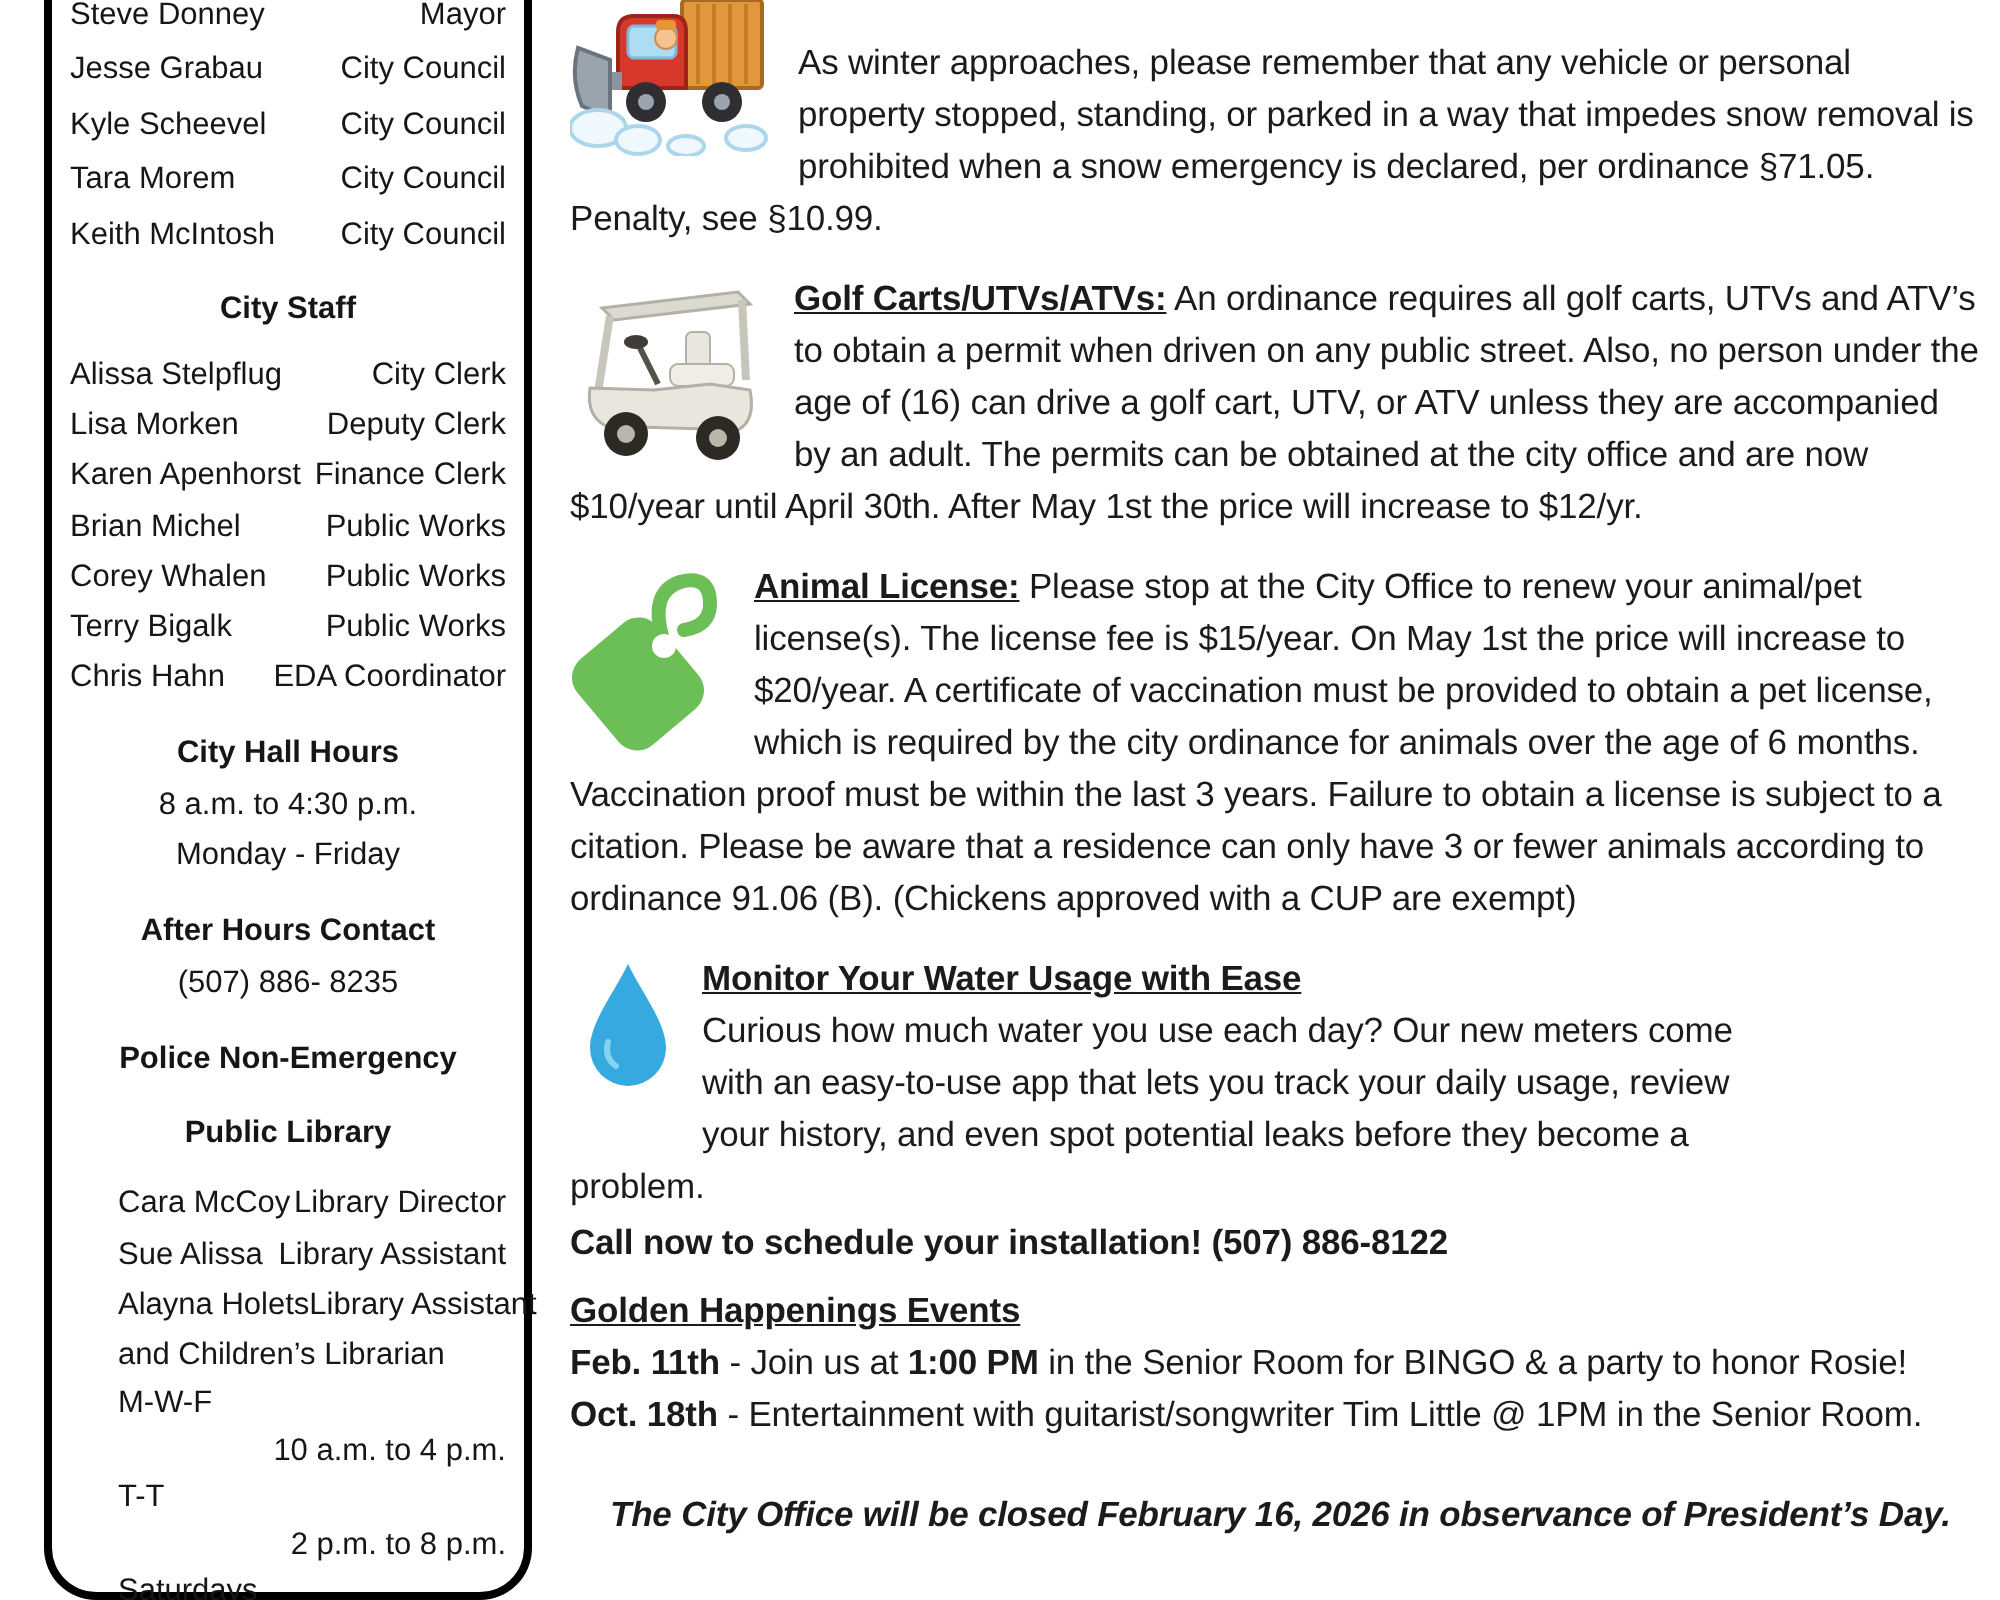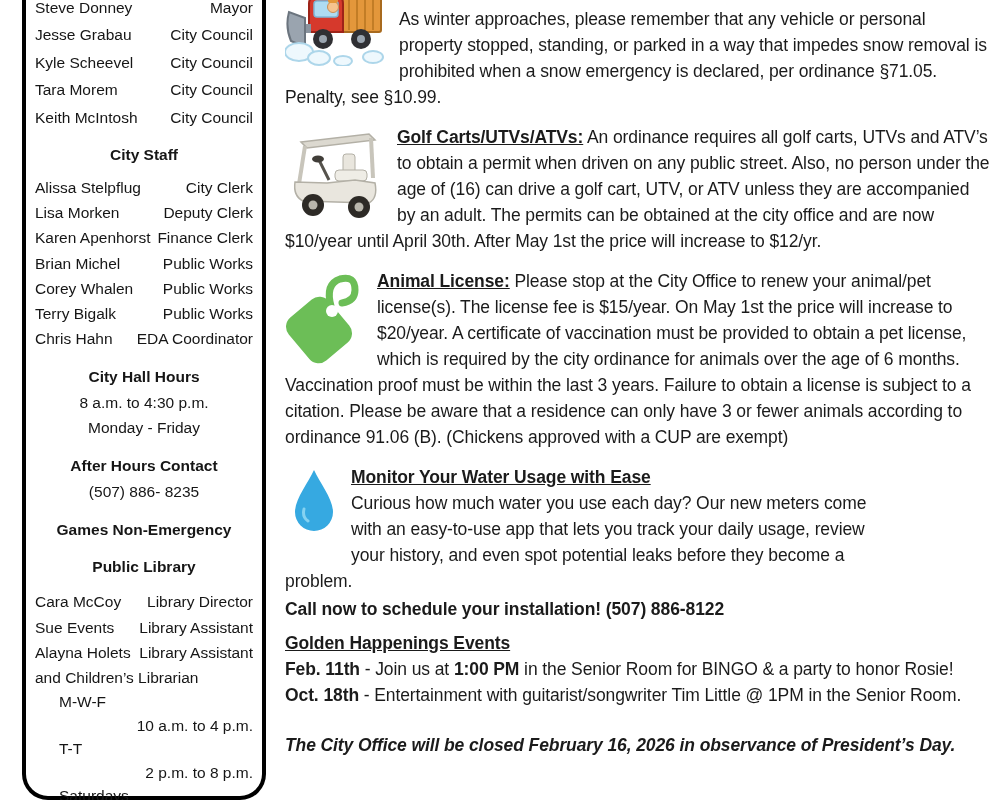--- a/index.html
+++ b/index.html
@@ -27,35 +27,35 @@
     margin:13px 0 9px 0;
   }
   .sb-heading.tight{margin:15px 0 2px 0;}
   .sb-line{text-align:center;line-height:25px;}
   .note-line{line-height:25.2px;}
   .hours .row{display:flex;justify-content:space-between;line-height:23.5px;padding-left:24px;flex-direction:column;}
   .hours .t{text-align:right;}
 
   
   .content{
-    position:absolute;left:285px;top:6px;width:706px;
+    position:absolute;left:285px;top:18px;width:706px;
     font-size:17.5px;line-height:26px;letter-spacing:-0.1px;color:#1b1b1b;
   }
   .section{clear:both;}
   .icon-float{float:left;}
   .icon-float.snow{width:102px;height:80px;margin:-20px 12px 2px 0;}
   .icon-float.golf{width:100px;height:100px;margin:2px 12px 2px 0;}
   .icon-float.tag{width:82px;height:100px;margin:2px 10px 2px 0;}
   .icon-float.drop{width:42px;height:100px;margin:4px 16px 0 8px;}
   .ul-head{font-weight:700;text-decoration:underline;margin:0;font-size:17.5px;}
   p{margin:0;}
   .gap14{margin-top:14px;}
   .cta{font-weight:700;clear:both;margin-top:2px;}
   .events{margin-top:8px;}
-  .closure{margin-top:24px;font-weight:700;font-style:italic;}
+  .closure{margin-top:24px;font-weight:700;font-style:italic;margin-left:20px;}
 </style>
 </head>
 <body>
 
 <div class="page">
 
   <aside class="sidebar">
 
     <div class="roster council">
       <div class="row">
@@ -113,31 +113,31 @@
       </div>
     </div>
 
     <div class="sb-heading tight">City Hall Hours</div>
     <div class="sb-line">8 a.m. to 4:30 p.m.</div>
     <div class="sb-line">Monday - Friday</div>
 
     <div class="sb-heading tight">After Hours Contact</div>
     <div class="sb-line">(507) 886- 8235</div>
 
-    <div class="sb-heading tight">Games Non-Emergency</div>
+    <div class="sb-heading tight">Police Non-Emergency</div>
 
     <div class="sb-heading tight">Public Library</div>
 
-    <div class="roster library" style="margin-top:11px;">
+    <div class="roster library" style="margin-top:11px;margin-left:24px;">
       <div class="row">
         <span class="n">Cara McCoy</span>
         <span class="r">Library Director</span>
       </div>
       <div class="row">
-        <span class="n">Sue Events</span>
+        <span class="n">Sue Alissa</span>
         <span class="r">Library Assistant</span>
       </div>
       <div class="row">
         <span class="n">Alayna Holets</span>
         <span class="r">Library Assistant</span>
       </div>
       <div class="note-line">and Children’s Librarian</div>
     </div>
 
     <div class="hours">

